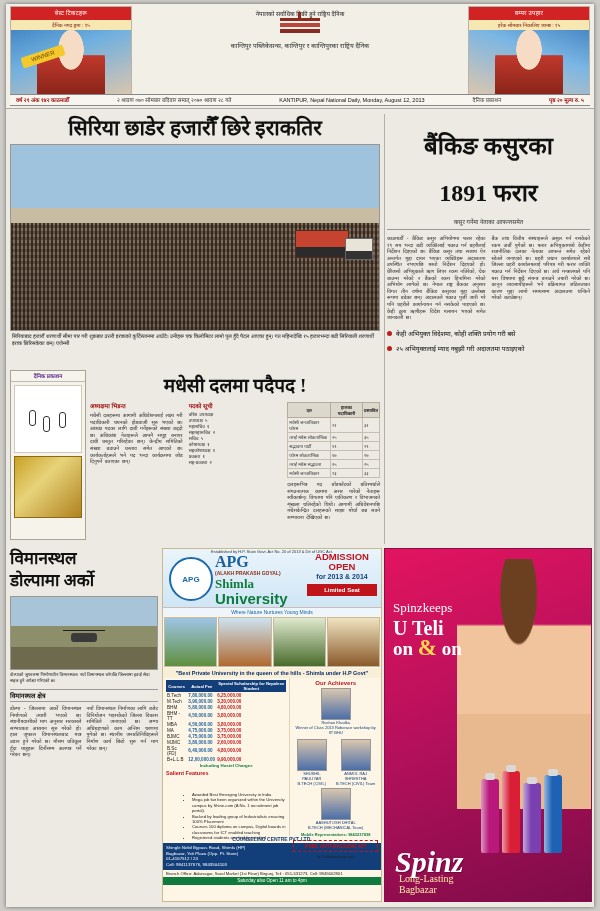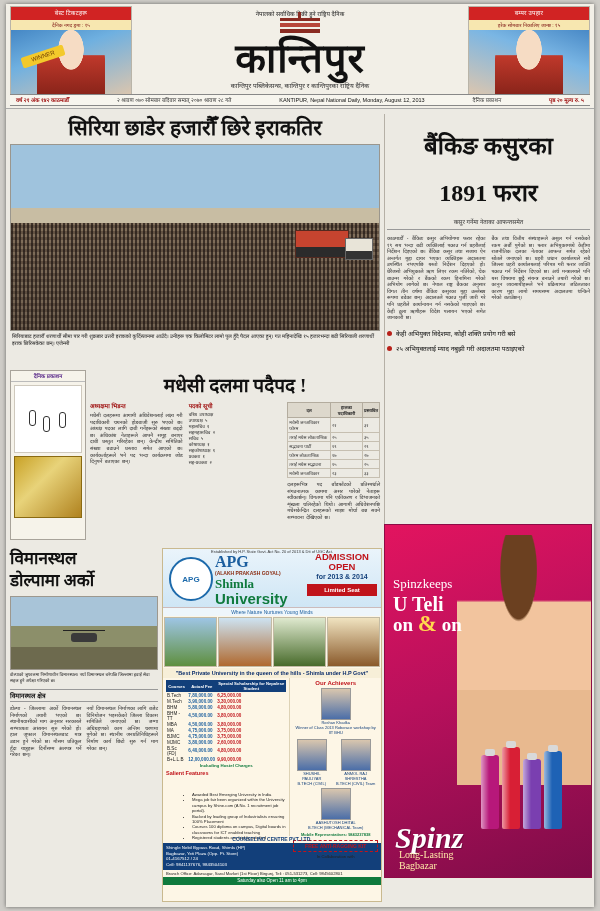--- a/index.html
+++ b/index.html
@@ -341,21 +341,21 @@
   }
   .apg-ge {
     background: #fff; color: #123f7a; font-size: 7.5px; font-weight: bold; text-align: center;
     padding: 2px 0 0;
   }
   .apg-addr { font-size: 4.2px; color: #222; padding: 1px 3px; line-height: 5.2px; }
   .apg-last { background: #0f7a3d; color: #fff; font-size: 4.6px; text-align: center; padding: 1.5px 0; }
 
   
   .spinz {
-    position: absolute; left: 378px; top: 520px; width: 206px; height: 352px;
+    position: absolute; left: 378px; top: 544px; width: 206px; height: 352px;
     background: linear-gradient(160deg,#e2145f 0%, #b8105c 45%, #7e0c48 100%);
     overflow: hidden; border: 1px solid #8d0b46;
   }
   .spinz-head {
     position: absolute; left: 8px; top: 46px; color: #fff;
     font-family: "Liberation Serif", serif; font-weight: bold; line-height: 20px;
   }
   .spinz-head .l1 { font-size: 22px; }
   .spinz-head .l1 span { font-size: 13px; font-weight: normal; }
   .spinz-head .l2 { font-size: 20px; }
@@ -408,21 +408,20 @@
       <div class="ad-strip ad-left">
         <div class="ad-top">बेस्ट टिकटहरू</div>
         <div class="ad-sub">दैनिक नगद ड्रमा : १५</div>
         <div class="ad-girl"></div>
         <div class="ad-sash">WINNER</div>
       </div>
 
       <div class="mast-center">
         <div class="mast-line">नेपालको सर्वाधिक बिक्री हुने राष्ट्रिय दैनिक</div>
         <div class="temple"></div>
-        <div class="mast-title">कान्तिपुर</div>
         <div class="mast-sub">कान्तिपुर पब्लिकेसन्स, कान्तिपुर र कान्तिपुरका राष्ट्रिय दैनिक</div>
       </div>
 
       <div class="ad-strip ad-right">
         <div class="ad-top">बम्पर उपहार</div>
         <div class="ad-sub">हरेक सोमबार निकालिए जान्छ : १५</div>
         <div class="ad-girl"></div>
       </div>
 
       <div class="mast-meta">

